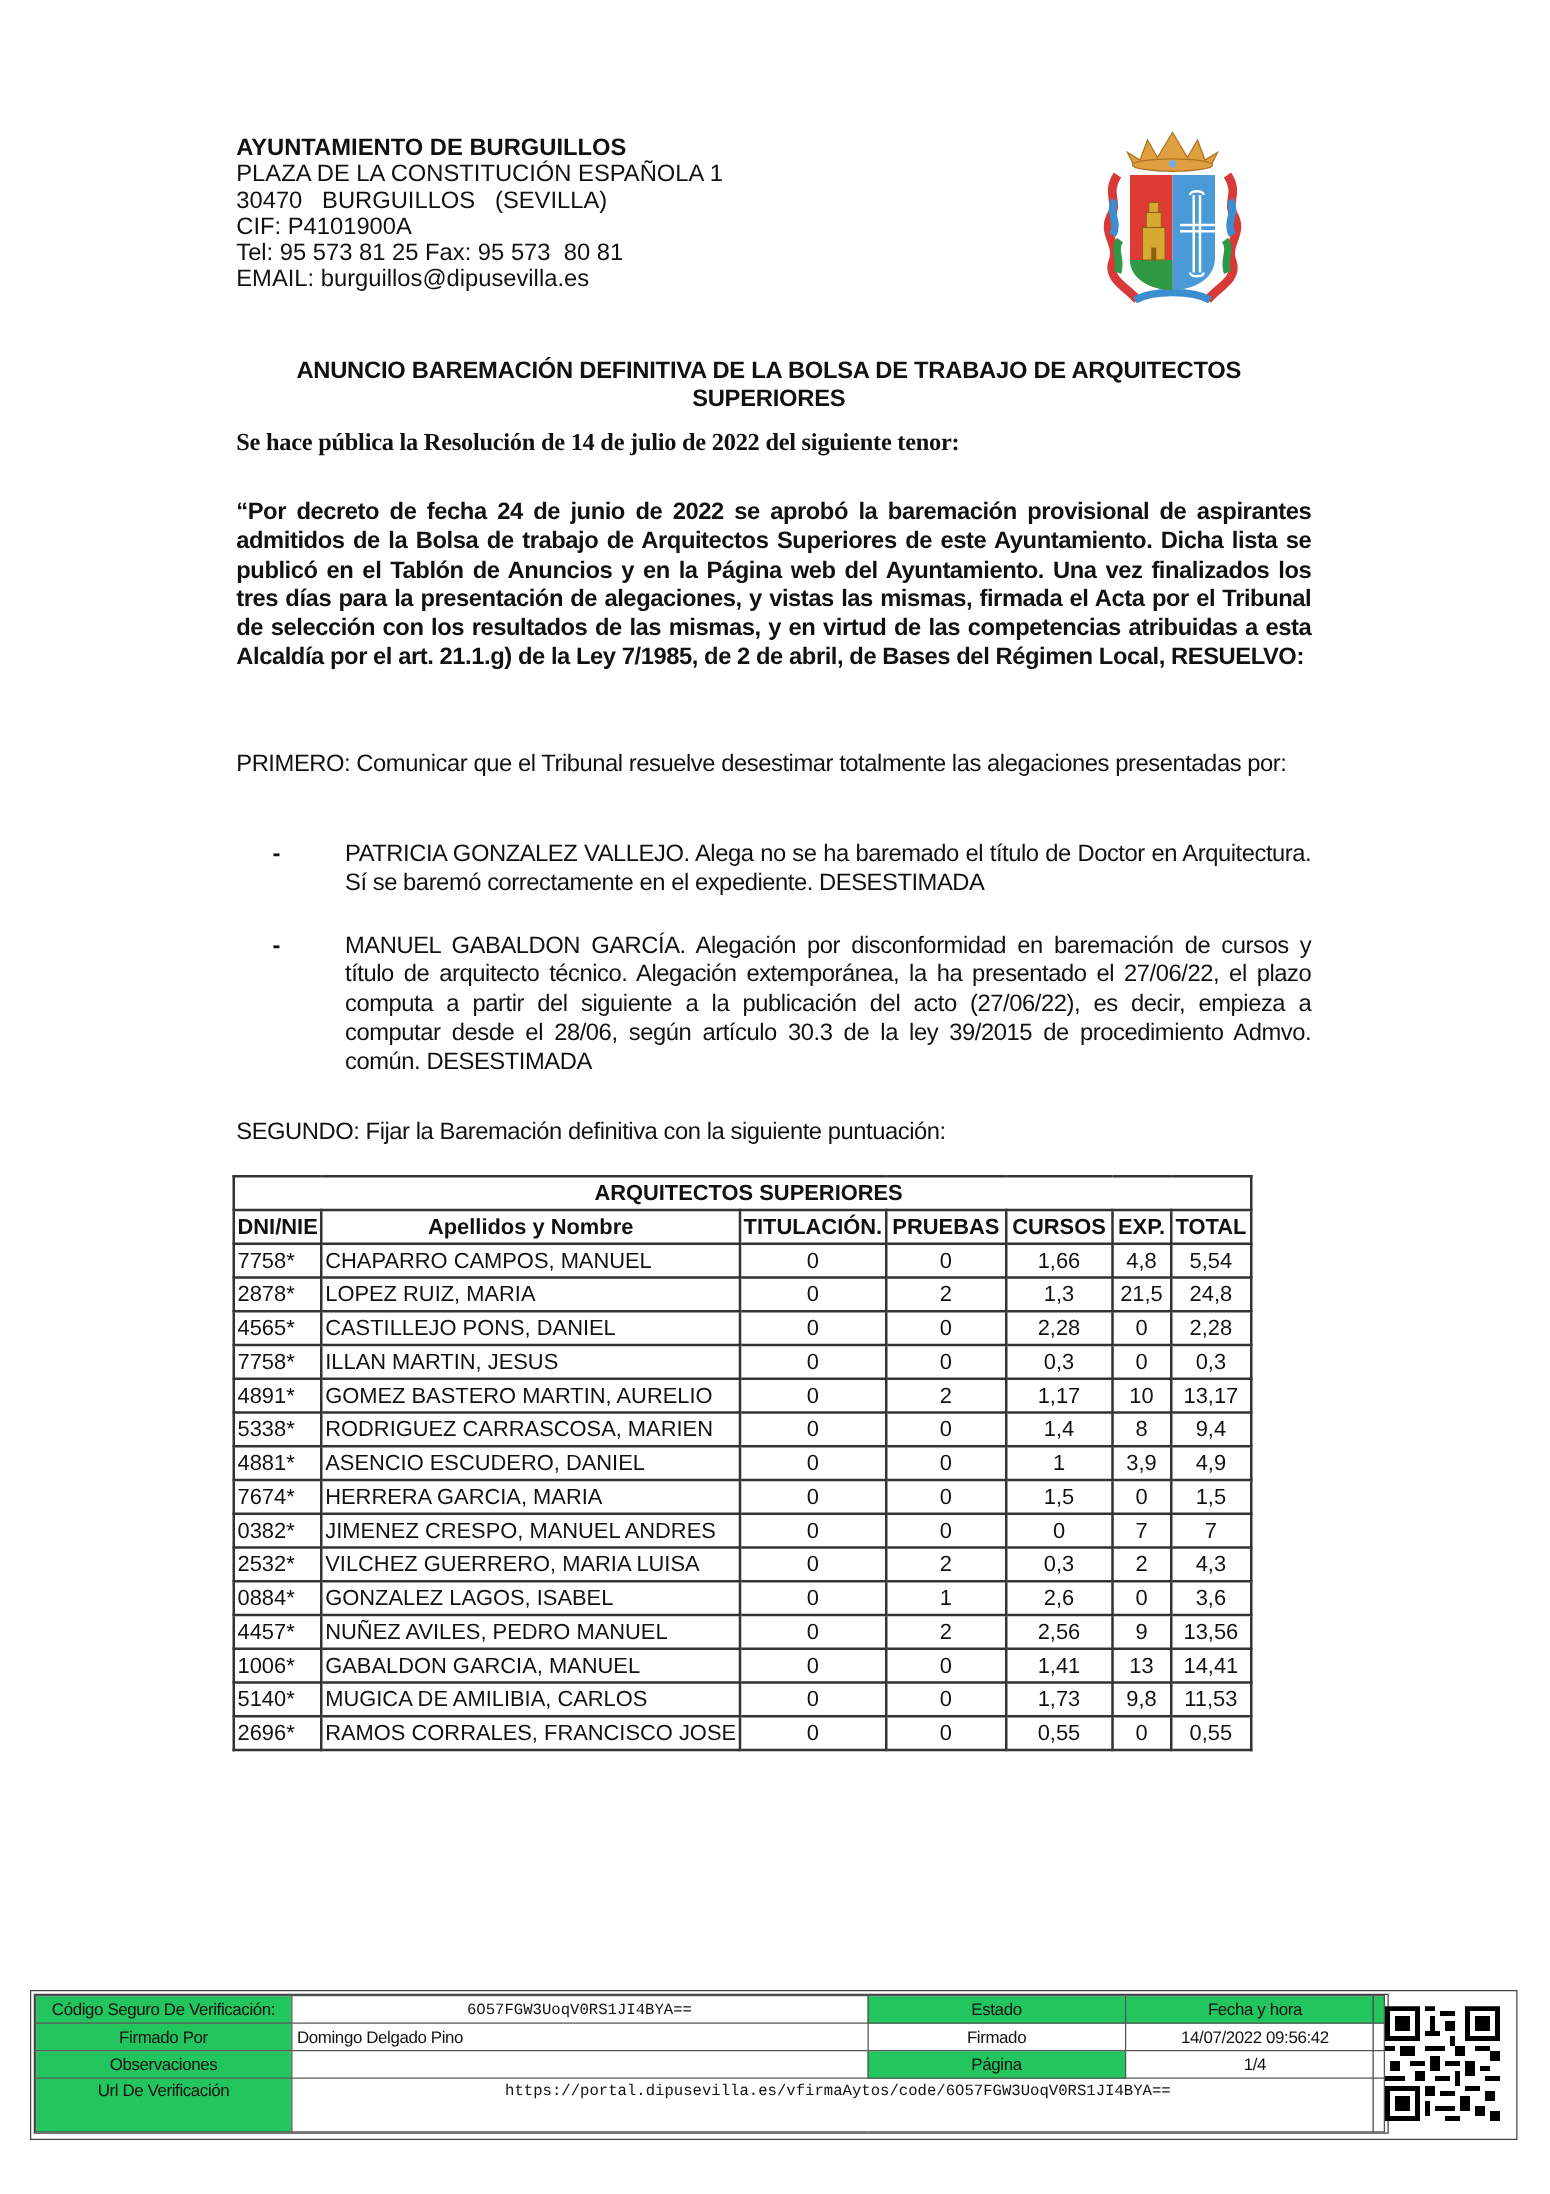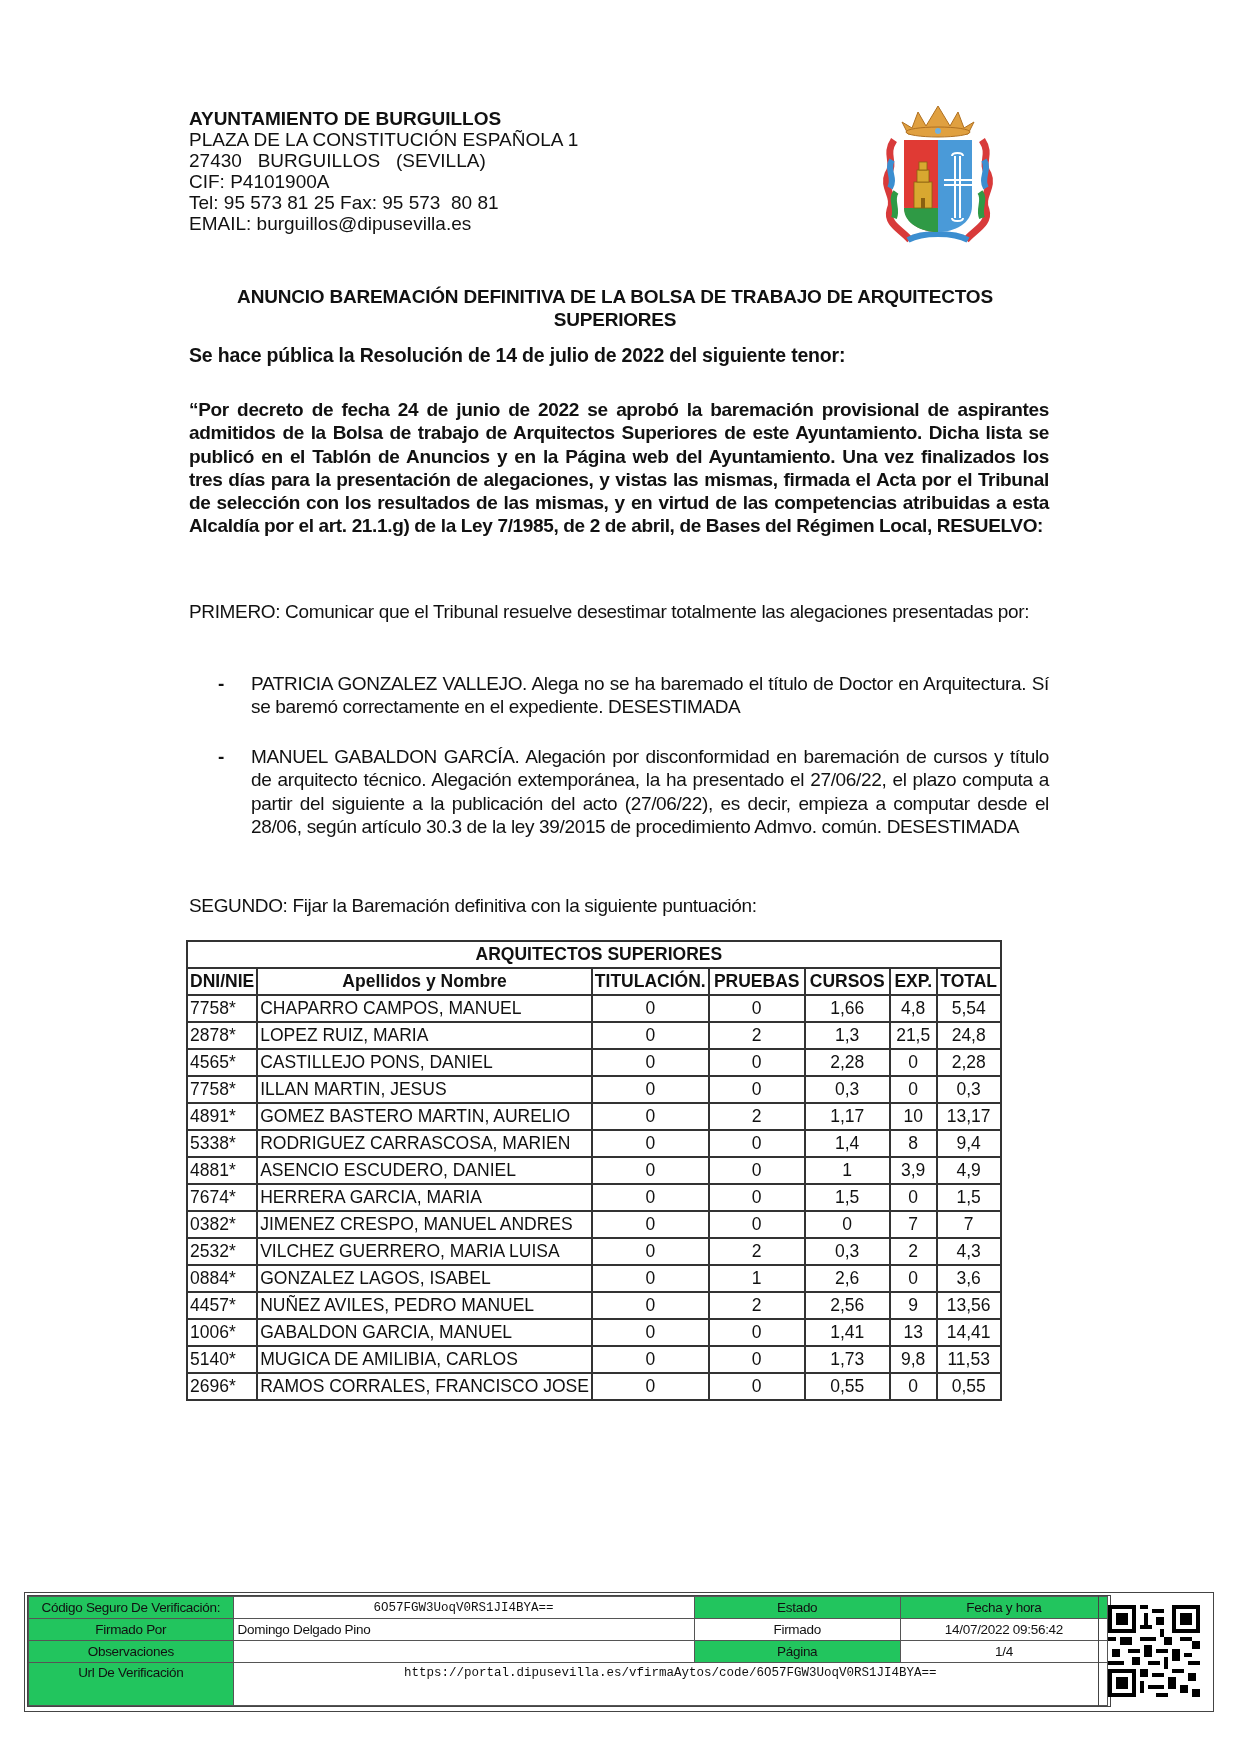--- a/index.html
+++ b/index.html
@@ -4,28 +4,28 @@
 <style>
   html, body { margin: 0; padding: 0; background: #ffffff; }
   body { width: 1240px; height: 1755px; position: relative; overflow: hidden; font-family: "Liberation Sans", sans-serif; color: #111; }
 
   .header { position: absolute; left: 189px; top: 108px; font-size: 19px; line-height: 21px; }
   .header .org { font-weight: bold; }
 
   .crest { position: absolute; left: 882px; top: 100px; width: 112px; height: 148px; }
 
   .title { position: absolute; left: 180px; top: 285px; width: 870px; text-align: center; font-weight: bold; font-size: 19px; line-height: 23px; letter-spacing: -0.2px; }
-  .subtitle { position: absolute; left: 189px; top: 344px; font-weight: bold; font-size: 19.5px; letter-spacing: -0.2px; }
+  .subtitle { position: absolute; left: 189px; top: 344px; font-weight: bold; font-size: 19.5px; letter-spacing: -0.2px; font-family: Liberation Serif, serif; }
 
   .para { position: absolute; left: 189px; width: 860px; font-size: 19px; line-height: 23.3px; text-align: justify; letter-spacing: -0.35px; }
   .p1 { top: 398px; font-weight: bold; }
   .p2 { top: 600px; }
   .bullet { position: absolute; left: 222px; width: 827px; font-size: 19px; line-height: 23.3px; text-align: justify; letter-spacing: -0.35px; }
   .bullet .dash { position: absolute; left: -4px; top: 0; font-weight: bold; }
-  .bullet .txt { margin-left: 29px; display: block; }
+  .bullet .txt { margin-left: 54px; display: block; }
   .b1 { top: 672px; }
   .b2 { top: 745px; }
   .p3 { top: 894px; }
 
   table.scores { position: absolute; left: 186px; top: 940px; border-collapse: collapse; font-size: 17.5px; }
   table.scores td, table.scores th { border: 2px solid #333; padding: 0 2px; height: 25px; line-height: 25px; white-space: nowrap; }
   table.scores th { font-weight: bold; }
   table.scores .caption-cell { text-align: center; font-weight: bold; padding-left: 12px; }
   table.scores td.num { text-align: center; }
   table.scores td.dni { text-align: left; }
@@ -39,21 +39,21 @@
   table.vt td.mono { font-family: "Liberation Mono", monospace; text-align: center; font-size: 12.5px; letter-spacing: 0; }
   table.vt td.center { text-align: center; }
   .qr { position: absolute; right: 4px; top: 3px; width: 110px; height: 110px; border-left: 1px solid #444; display: flex; align-items: center; justify-content: center; }
 </style>
 </head>
 <body>
 
 <div class="header">
   <div class="org">AYUNTAMIENTO DE BURGUILLOS</div>
   <div>PLAZA DE LA CONSTITUCIÓN ESPAÑOLA 1</div>
-  <div style="white-space:pre">27430   BURGUILLOS   (SEVILLA)</div>
+  <div style="white-space:pre">30470   BURGUILLOS   (SEVILLA)</div>
   <div>CIF: P4101900A</div>
   <div style="white-space:pre">Tel: 95 573 81 25 Fax: 95 573  80 81</div>
   <div>EMAIL: burguillos@dipusevilla.es</div>
 </div>
 
 <svg class="crest" viewBox="0 0 112 148">
 
   <path d="M26 34 L86 34 L92 22 L82 28 L76 12 L68 26 L56 6 L44 26 L36 12 L30 28 L20 22 Z" fill="#e0a040" stroke="#b07020" stroke-width="1"></path>
   <ellipse cx="56" cy="32" rx="32" ry="5" fill="#e0a040" stroke="#b07020" stroke-width="1"></ellipse>
   <circle cx="56" cy="31" r="3" fill="#6fb0e0"></circle>

